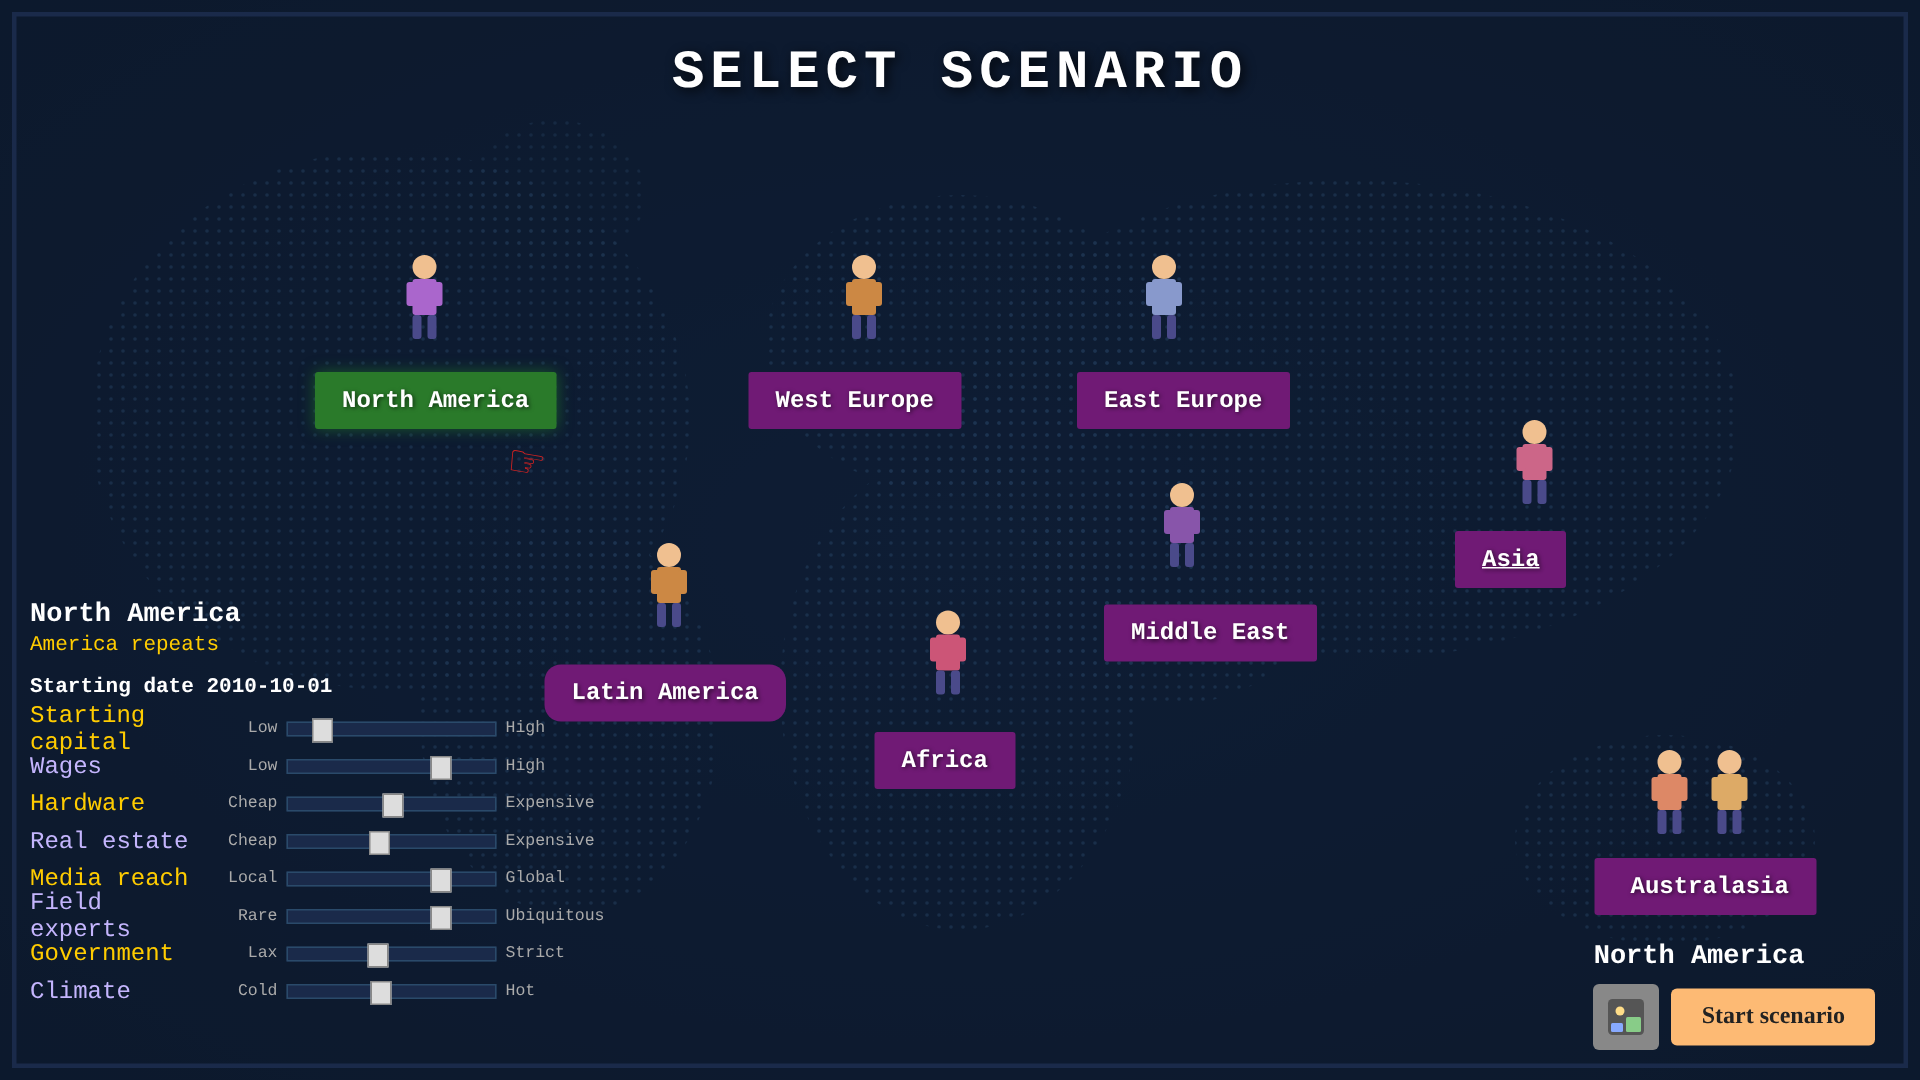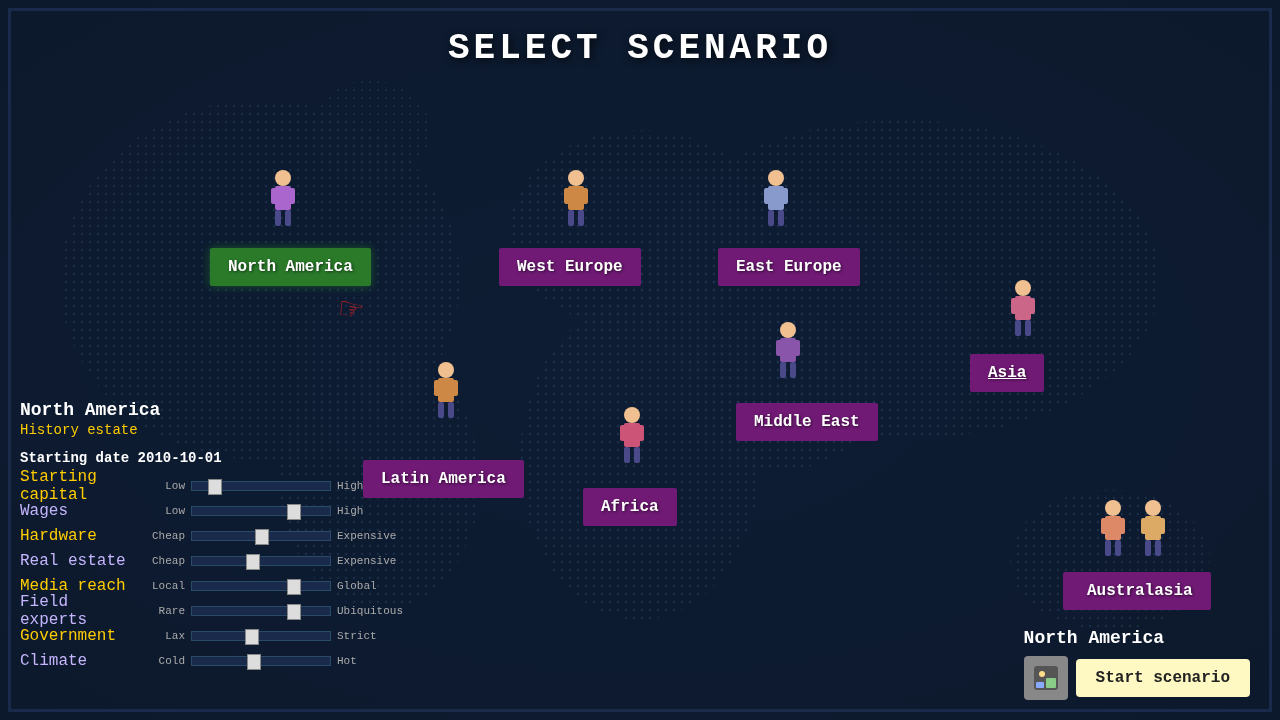--- a/index.html
+++ b/index.html
@@ -206,28 +206,28 @@
       height: 44px;
       background: #888;
       border-radius: 4px;
       display: flex;
       align-items: center;
       justify-content: center;
       font-size: 18px;
     }
 
     #start-btn {
-      background: #fef9c3;
+      background: #fdba74;
       border: none;
       border-radius: 4px;
       padding: 10px 20px;
       font-size: 16px;
       font-weight: bold;
       cursor: pointer;
-      font-family: Liberation Mono, monospace;
+      font-family: Liberation Serif, serif;
       color: #222;
     }
   </style>
 </head>
 <body>
 
 <div id="map-bg">
 
   <svg id="world-map-svg" viewBox="0 0 1280 720" xmlns="http://www.w3.org/2000/svg">
     <defs>
@@ -263,21 +263,21 @@
 </div>
 
 <div id="outer-border"></div>
 
 <div id="title">SELECT SCENARIO</div>
 
 <div id="scenario-buttons">
     <button class="scenario-btn active" style="left: 210px; top: 248px;">North America</button>
     <button class="scenario-btn inactive" style="left: 499px; top: 248px;">West Europe</button>
     <button class="scenario-btn inactive" style="left: 718px; top: 248px;">East Europe</button>
-    <button class="scenario-btn inactive" style="left: 363px; top: 460px;">Latin America</button>
+    <button class="scenario-btn inactive" style="left: 363px; top: 443px; border-radius: 11px;">Latin America</button>
     <button class="scenario-btn inactive" style="left: 736px; top: 403px;">Middle East</button>
     <button class="scenario-btn inactive" style="left: 583px; top: 488px;">Africa</button>
     <button class="scenario-btn inactive" style="left: 970px; top: 354px; text-decoration: underline;">Asia</button>
     <button class="scenario-btn inactive" style="left: 1063px; top: 572px; padding-left: 24px;">Australasia</button>
   </div>
 
 <div id="characters-container">
     <div class="character" style="left: 265px; top: 168px;"><svg width="36" height="60" viewBox="0 0 18 30" xmlns="http://www.w3.org/2000/svg">
     <circle cx="9" cy="5" r="4" fill="#f0c090"></circle>
     <rect x="5" y="9" width="8" height="12" rx="1" fill="#aa66cc"></rect>
@@ -349,21 +349,21 @@
     <rect x="12" y="10" width="3" height="8" rx="1" fill="#ddaa66"></rect>
     <rect x="5" y="21" width="3" height="8" rx="1" fill="#4a4a8a"></rect>
     <rect x="10" y="21" width="3" height="8" rx="1" fill="#4a4a8a"></rect>
   </svg></div>
   </div>
 
 <div id="cursor-hand">☞</div>
 
 <div id="left-panel">
   <div id="region-name">North America</div>
-  <div id="scenario-name">History estate</div>
+  <div id="scenario-name">America repeats</div>
   <div id="starting-date">Starting date 2010-10-01</div>
   <div id="stats-rows">
       <div class="stat-row">
         <span class="stat-label yellow">Starting capital</span>
         <span class="stat-min">Low</span>
         <div class="stat-track">
           <div class="stat-thumb" style="left: 16px;"></div>
         </div>
         <span class="stat-max">High</span>
       </div>

